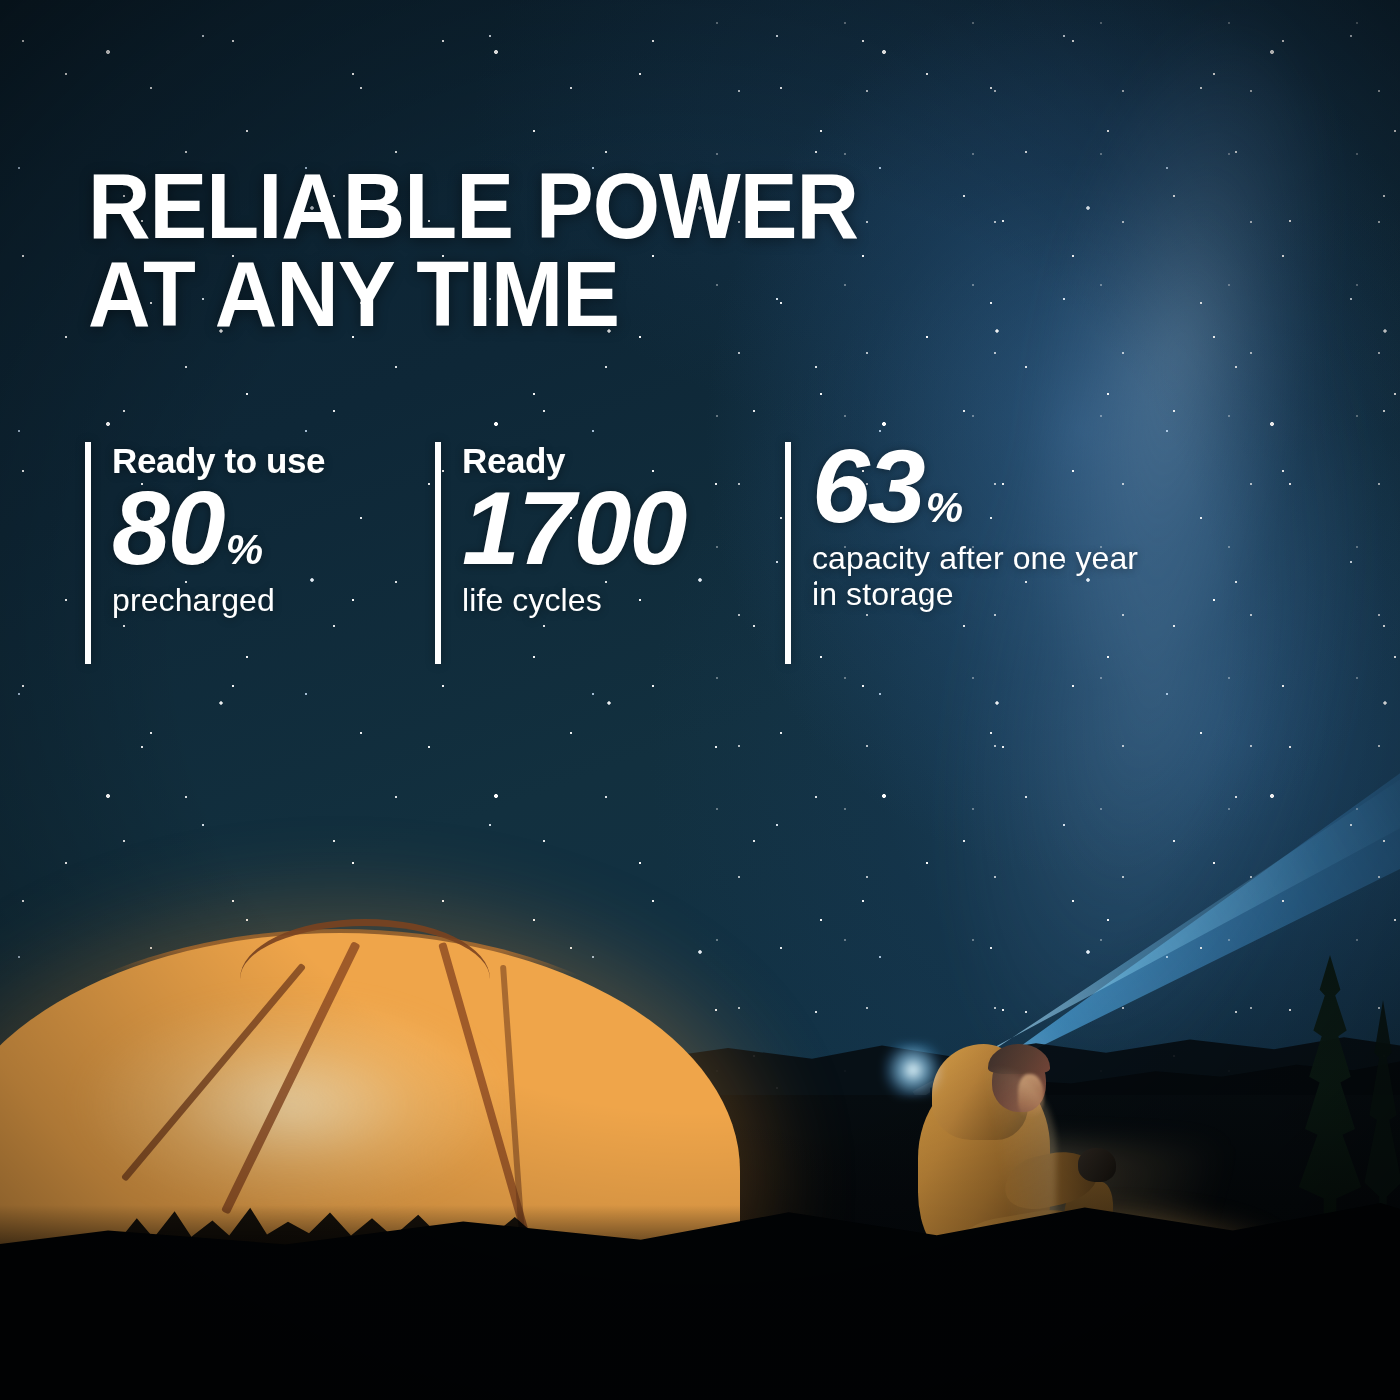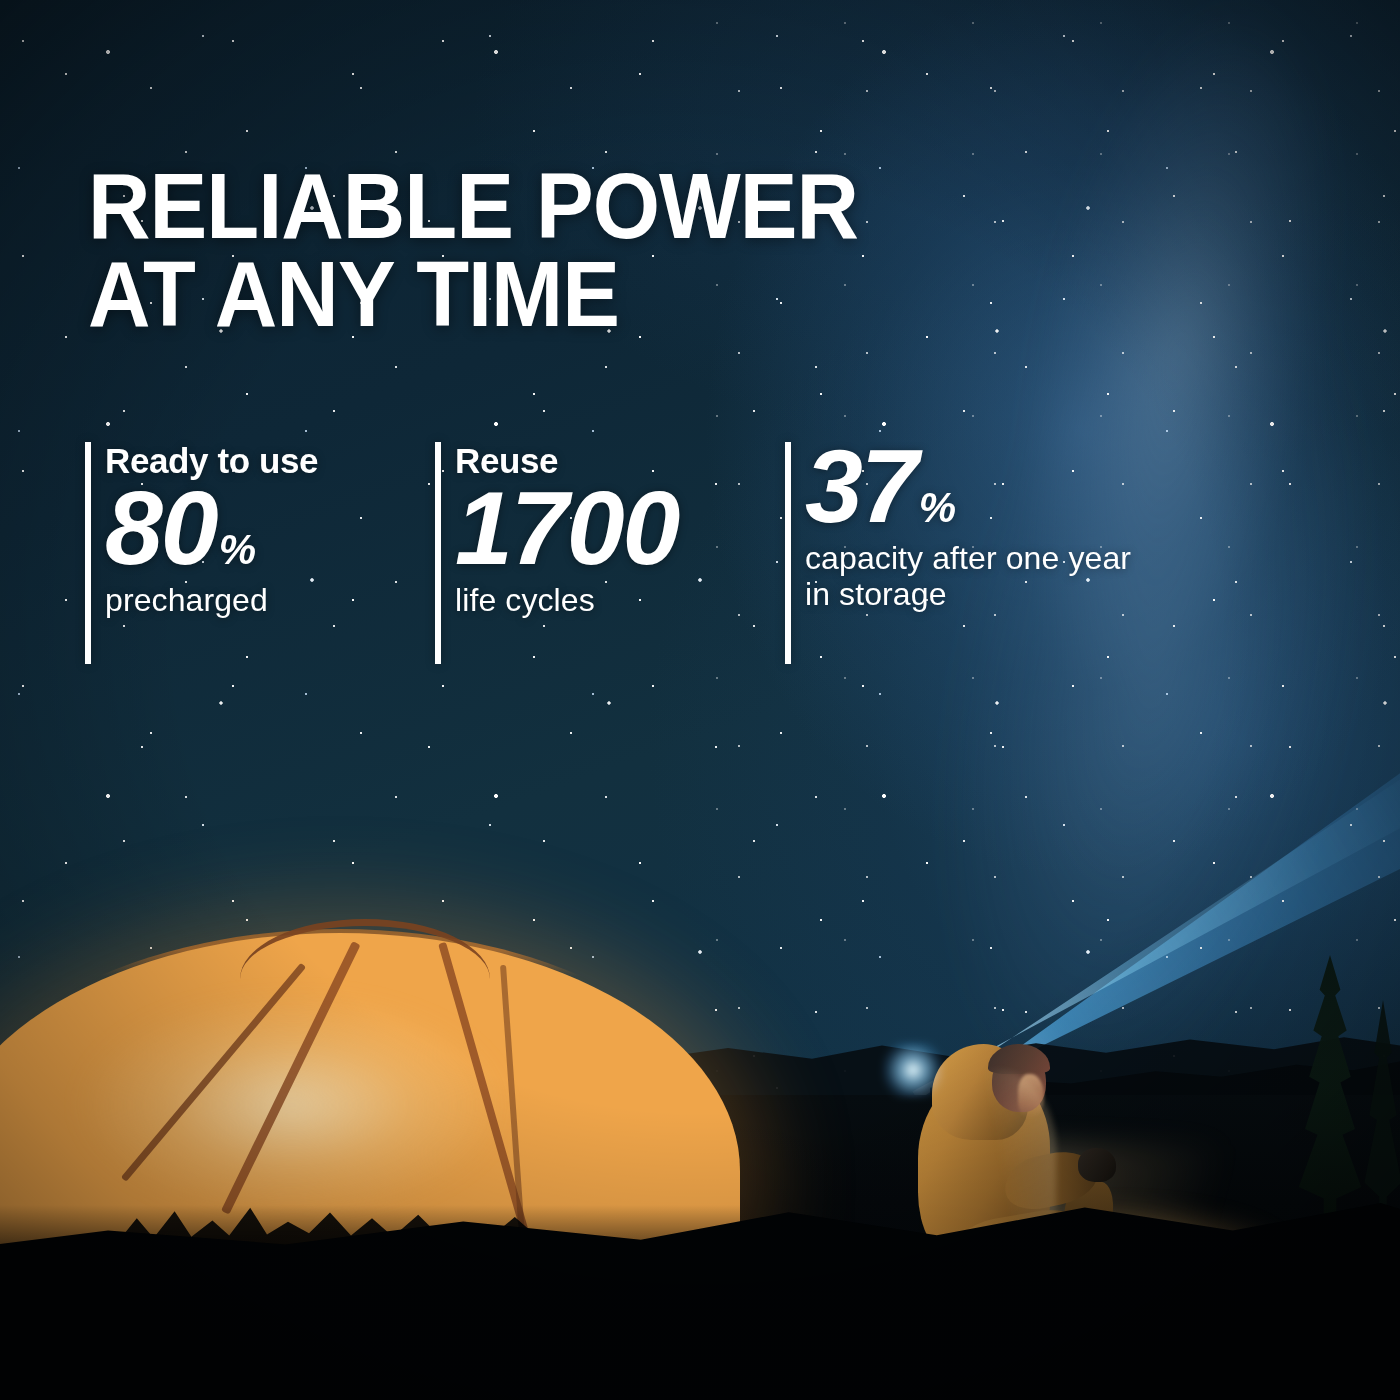--- a/index.html
+++ b/index.html
@@ -330,21 +330,21 @@
     align-items:flex-start;
   }
   .stat { position:relative; display:flex; align-items:stretch; }
   .rule {
     width:6px;
     background:#ffffff;
     flex:0 0 auto;
     box-shadow:0 0 10px rgba(0,0,0,.35);
   }
   .stat-body {
-    padding-left:14px;
+    padding-left:21px;
     color:#ffffff;
     text-shadow:0 1px 8px rgba(0,0,0,.40);
   }
   .stat-label {
     font-family:"Liberation Sans",sans-serif;
     font-weight:700;
     font-size:35px;
     line-height:1.08;
     letter-spacing:-.4px;
     margin-bottom:4px;
@@ -454,34 +454,34 @@
             <span>80</span>
             <span class="stat-unit">%</span>
           </div>
         <div class="stat-sub">precharged</div>
       </div>
     </div>
 
     <div class="stat stat-2">
       <div class="rule"></div>
       <div class="stat-body">
-        <div class="stat-label">Reuse</div>
+        <div class="stat-label">Ready</div>
         <div class="stat-value">
             <span>1700</span>
             <span class="stat-unit"></span>
           </div>
         <div class="stat-sub">life cycles</div>
       </div>
     </div>
 
     <div class="stat stat-3">
       <div class="rule"></div>
       <div class="stat-body">
         <div class="stat-value">
-            <span>37</span>
+            <span>63</span>
             <span class="stat-unit">%</span>
           </div>
         <div class="stat-sub">capacity after one year
 in storage</div>
       </div>
     </div>
 
   </div>
 
 </div>

